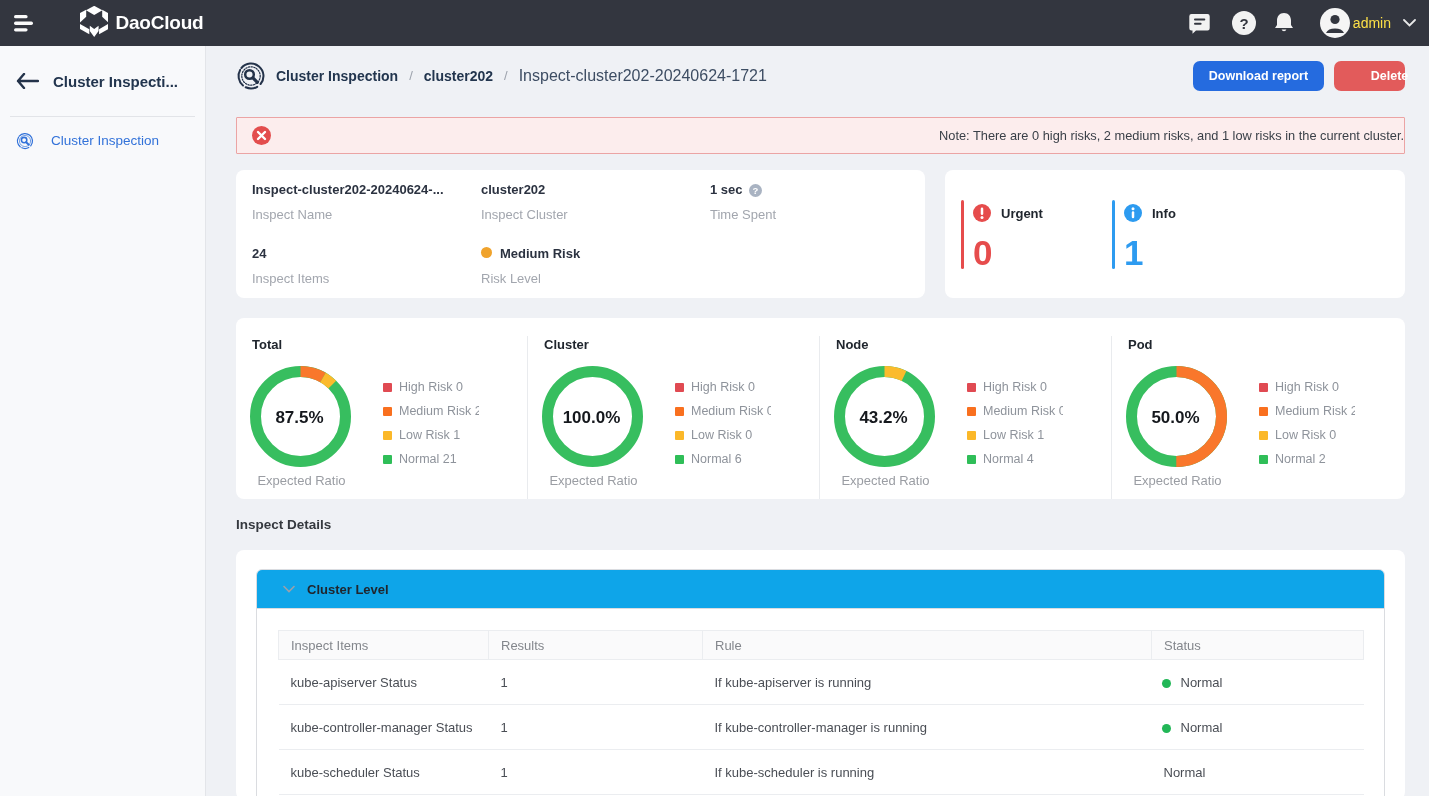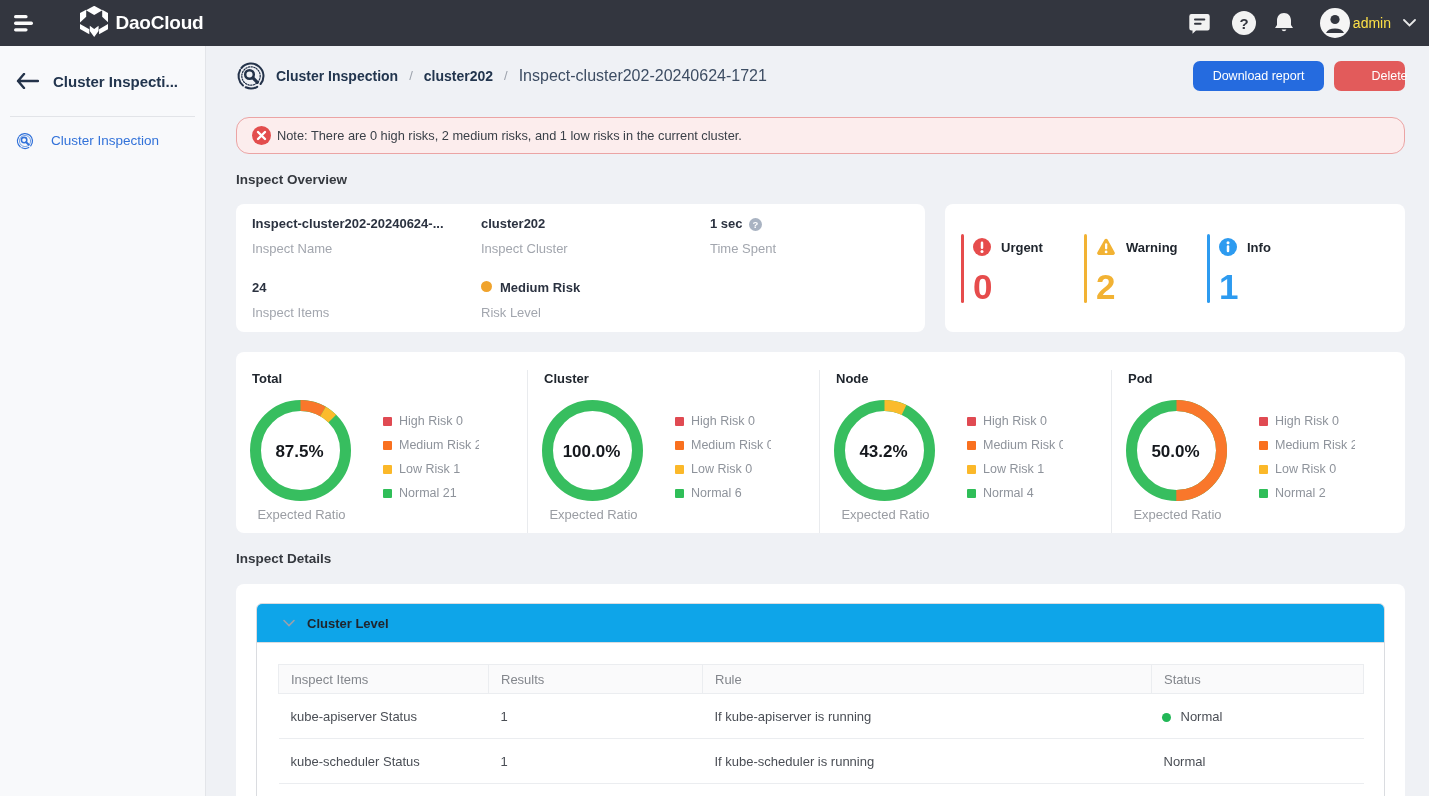--- a/index.html
+++ b/index.html
@@ -22,37 +22,37 @@
 .side-title { font-size:15px; font-weight:bold; color:#22354E; margin-left:14px; }
 .side-item { display:flex; align-items:center; padding-left:16px; margin-top:6px; height:35px; }
 .side-item span { color:#3272D9; font-size:13.5px; margin-left:17px; }
 
 .main { position:absolute; top:46px; left:206px; width:1223px; }
 .topbar { height:59px; display:flex; align-items:center; padding:0 24px 0 30px; }
 .bc { display:flex; align-items:center; }
 .bc-txt { font-size:14px; font-weight:bold; color:#22354E; margin-left:10px; }
 .bc-sep { color:#9CA2AC; font-size:13px; margin:0 11px; font-weight:normal; }
 .bc-last { font-size:16px; color:#3D4D63; font-weight:normal; }
-.btns { margin-left:auto; display:flex; }
+.btns { margin-left:auto; display:flex;font-weight:bold; }
 .btn { height:30px; border-radius:7px; color:#FFF; font-size:12.5px; display:flex; align-items:center; justify-content:center; }
 .btn-blue { background:#256BDF; width:131px; }
 .btn-red { background:#E25B5B; width:71px; margin-left:10px;padding-left:40px; }
 
-.alert { margin:12px 24px 0 30px; height:37px; background:#FCEDED; border:1px solid #EBA4A4; border-radius:13px; display:flex; align-items:center; padding-left:15px; }
+.alert { margin:12px 24px 0 30px; height:37px; background:#FCEDED; border:1px solid #EBA4A4; border-radius:1px; display:flex; align-items:center; padding-left:15px;justify-content:space-between; }
 .alert span { font-size:12.8px; color:#3A4048; margin-left:6px; }
 .h3 { font-size:13.5px; font-weight:bold; color:#35393F; margin:17px 24px 0 30px; line-height:17px; }
 
 .ov-row { display:flex; margin:16px 24px 0 30px; }
 .card { background:#FFF; border-radius:8px; }
 .ov1 { width:689px; height:128px; padding:12px 0 0 16px; display:flex; flex-wrap:wrap; overflow:hidden; }
 .ov-cell { width:229px; height:64px; overflow:visible; white-space:nowrap; }
 .ov-val { font-size:13px; line-height:16px; font-weight:bold; color:#2B3240; }
 .ov-lab { font-size:13px; line-height:15px; color:#A2A6AE; margin-top:9px; }
 .ov2 { width:460px; height:128px; margin-left:20px; padding:30px 0 0 16px; display:flex; }
-.stat { width:123px; flex:none; height:69px; position:relative; padding-left:12px; }
+.stat { width:151px; flex:none; height:69px; position:relative; padding-left:12px; }
 .stat::before { content:""; position:absolute; left:0; top:0; width:3px; height:69px; border-radius:2px; background:var(--c); }
 .stat-head { display:flex; align-items:center; margin-top:4px; height:18px; }
 .stat-head b { font-size:13px; color:#20262E; margin-left:10px; }
 .stat-num { font-size:35px; font-weight:bold; margin-top:18px; line-height:25px; }
 
 .donut-card { margin:20px 24px 0 30px; width:1169px; height:181px; display:flex; padding-top:18px; }
 .dcol { width:292px; border-right:1px solid #E9EBEE; padding-left:16px; position:relative; }
 .dcol:last-child { border-right:none; }
 .dcol h4 { font-size:13px; color:#20262E; line-height:17px; }
 .dflex { display:flex; margin-top:13px; }
@@ -178,21 +178,20 @@
   </div>
 
   <div class="alert">
     <svg width="19" height="19" viewBox="0 0 19 19">
         <circle cx="9.5" cy="9.5" r="9.5" fill="#E34D4D"></circle>
         <path d="M6 6 L13 13 M13 6 L6 13" stroke="#FFF" stroke-width="2.4" stroke-linecap="round"></path>
       </svg>
     <span>Note: There are 0 high risks, 2 medium risks, and 1 low risks in the current cluster.</span>
   </div>
 
-  <div class="h3">Inspect Overview</div>
   <div class="ov-row">
     <div class="card ov1">
       <div class="ov-cell">
           <div class="ov-val">Inspect-cluster202-20240624-...</div>
           <div class="ov-lab">Inspect Name</div>
         </div>
       <div class="ov-cell">
           <div class="ov-val">cluster202</div>
           <div class="ov-lab">Inspect Cluster</div>
         </div>
@@ -216,31 +215,20 @@
       <div class="stat" style="--c:#E64C4C">
         <div class="stat-head">
             <svg width="18" height="18" viewBox="0 0 18 18">
               <circle cx="9" cy="9" r="9" fill="#E64C4C"></circle>
               <rect x="7.75" y="3.6" width="2.5" height="7.4" rx="1.25" fill="#FFF"></rect>
               <circle cx="9" cy="13.6" r="1.5" fill="#FFF"></circle>
             </svg>
             <b>Urgent</b>
           </div>
         <div class="stat-num" style="color:#E64C4C">0</div>
-      </div>
-      <div class="stat" style="--c:#F2B233">
-        <div class="stat-head">
-            <svg width="20" height="18" viewBox="0 0 20 18">
-              <path d="M8.6 1.5 a1.8 1.8 0 0 1 3 0 l7 12.8 a1.8 1.8 0 0 1 -1.6 2.7 h-14 a1.8 1.8 0 0 1 -1.6 -2.7 Z" fill="#F2B233"></path>
-              <rect x="9" y="5.2" width="2.3" height="6.2" rx="1.15" fill="#FFF"></rect>
-              <circle cx="10.1" cy="13.9" r="1.4" fill="#FFF"></circle>
-            </svg>
-            <b>Warning</b>
-          </div>
-        <div class="stat-num" style="color:#F2B233">2</div>
       </div>
       <div class="stat" style="--c:#2D9BF0; width:130px">
         <div class="stat-head">
             <svg width="18" height="18" viewBox="0 0 18 18">
               <circle cx="9" cy="9" r="9" fill="#2D9BF0"></circle>
               <circle cx="9" cy="4.8" r="1.5" fill="#FFF"></circle>
               <rect x="7.75" y="7.2" width="2.5" height="7" rx="1.25" fill="#FFF"></rect>
             </svg>
             <b>Info</b>
           </div>
@@ -399,20 +387,26 @@
               <th style="width:449px">Rule</th>
               <th>Status</th>
             </tr>
       <tr>
               <td>kube-apiserver Status</td>
               <td>1</td>
               <td>If kube-apiserver is running</td>
               <td><span class="dot"></span>Normal</td>
             </tr>
       <tr>
+              <td>kube-controller-manager Status</td>
+              <td>1</td>
+              <td>If kube-controller-manager is running</td>
+              <td><span class="dot"></span>Normal</td>
+            </tr>
+      <tr>
               <td>kube-scheduler Status</td>
               <td>1</td>
               <td>If kube-scheduler is running</td>
               <td>Normal</td>
             </tr>
     </tbody>
         </table>
     </div>
   </div>
 </div>

